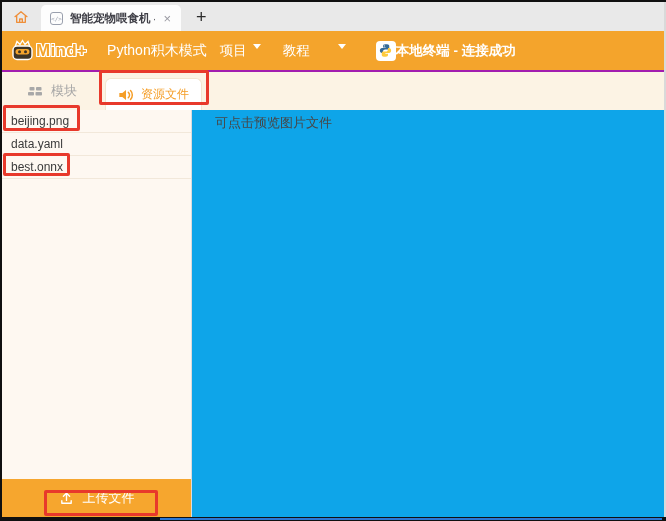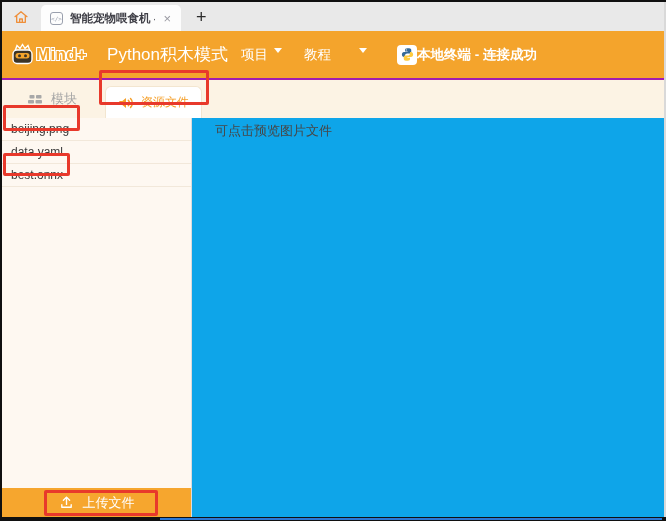--- a/index.html
+++ b/index.html
@@ -20,25 +20,25 @@
              border-radius:5px 5px 0 0; display:flex; align-items:center; padding:0 9px; gap:7px;
              cursor:pointer; }
   .file-ic { width:13px; height:13px; border:1px solid #9aa0ae; border-radius:3px; color:#9aa0ae;
              font-size:6px; line-height:11px; text-align:center; flex:none; font-family:"DejaVu Sans Mono",monospace; }
   .doc-tab-title { font-size:11.5px; font-weight:600; color:#3e3e46; white-space:nowrap; overflow:hidden; flex:1; }
   .tab-close { color:#9a9aa2; font-size:13px; padding:0 1px; cursor:pointer; }
   .newtab-btn { margin-left:15px; margin-bottom:3px; font-size:18px; color:#2b2b2b; cursor:pointer;
                 line-height:22px; }
 
   
-  .toolbar { height:47px; background:#f4a42c; display:flex; align-items:center; flex:none; color:#fff; }
+  .toolbar { height:39px; background:#f4a42c; display:flex; align-items:center; flex:none; color:#fff; }
   .logo { display:flex; align-items:center; margin-left:8px; cursor:pointer; }
   .logo-text { font-size:17px; font-weight:800; letter-spacing:.3px; color:#f4a42c; margin-left:1px;
                text-shadow:-1px -1px 0 #fff,1px -1px 0 #fff,-1px 1px 0 #fff,1px 1px 0 #fff,0 1px 0 #fff,0 -1px 0 #fff,1px 0 0 #fff,-1px 0 0 #fff; }
-  .mode-btn { margin-left:20px; font-size:17px; cursor:pointer; }
+  .mode-btn { margin-left:20px; font-size:14px; cursor:pointer; }
   .menu-btn { display:flex; align-items:flex-start; gap:6px; font-size:13.5px; cursor:pointer; }
   .menu-project { margin-left:13px; }
   .menu-tutorial { margin-left:22px;gap:28px; }
   .caret { width:0; height:0; border-left:4px solid transparent; border-right:4px solid transparent;
            border-top:5px solid #fff; margin-top:2px; }
   .terminal { margin-left:30px; display:flex; align-items:center; gap:0; font-size:13.5px;
               font-weight:700; cursor:pointer; }
   .py-badge { width:20px; height:20px; background:#fff; border-radius:4px; display:flex;
               align-items:center; justify-content:center; flex:none; }
 
@@ -52,21 +52,21 @@
                   display:flex; align-items:center; justify-content:center; gap:7px;
                   color:#f59e27; font-size:12px; cursor:pointer; }
 
   
   .content { flex:1; display:flex; min-height:0; }
   .sidebar { width:190px; flex:none; background:#fef8f1; border-right:1px solid #dcdcdc;
              display:flex; flex-direction:column; }
   .file-list { flex:1; }
   .file-row { height:23px; line-height:22px; padding-left:9px; font-size:12px; color:#3b3b3b;
               border-bottom:1px solid #f2e8da; cursor:pointer; }
-  .upload-btn { height:29px; flex:none; background:#f6a62e; color:#fff; display:flex;
+  .upload-btn { height:38px; flex:none; background:#f6a62e; color:#fff; display:flex;
                 align-items:center; justify-content:center; gap:9px; font-size:13px; cursor:pointer; }
   .main { flex:1; background:#0ea5e9; padding:4px 23px; font-size:13px; color:#474747; }
 
   
   .ann { position:absolute; border:3px solid #e8392b; border-radius:2px; pointer-events:none; }
   .ann-resource { left:99px;  top:70px;  width:110px; height:35px; }
   .ann-datayaml { left:3px;   top:105px; width:77px;  height:26px; }
   .ann-bestonnx { left:3px;   top:153px; width:67px;  height:23px; }
   .ann-upload   { left:44px;  top:490px; width:114px; height:26px; }
 

